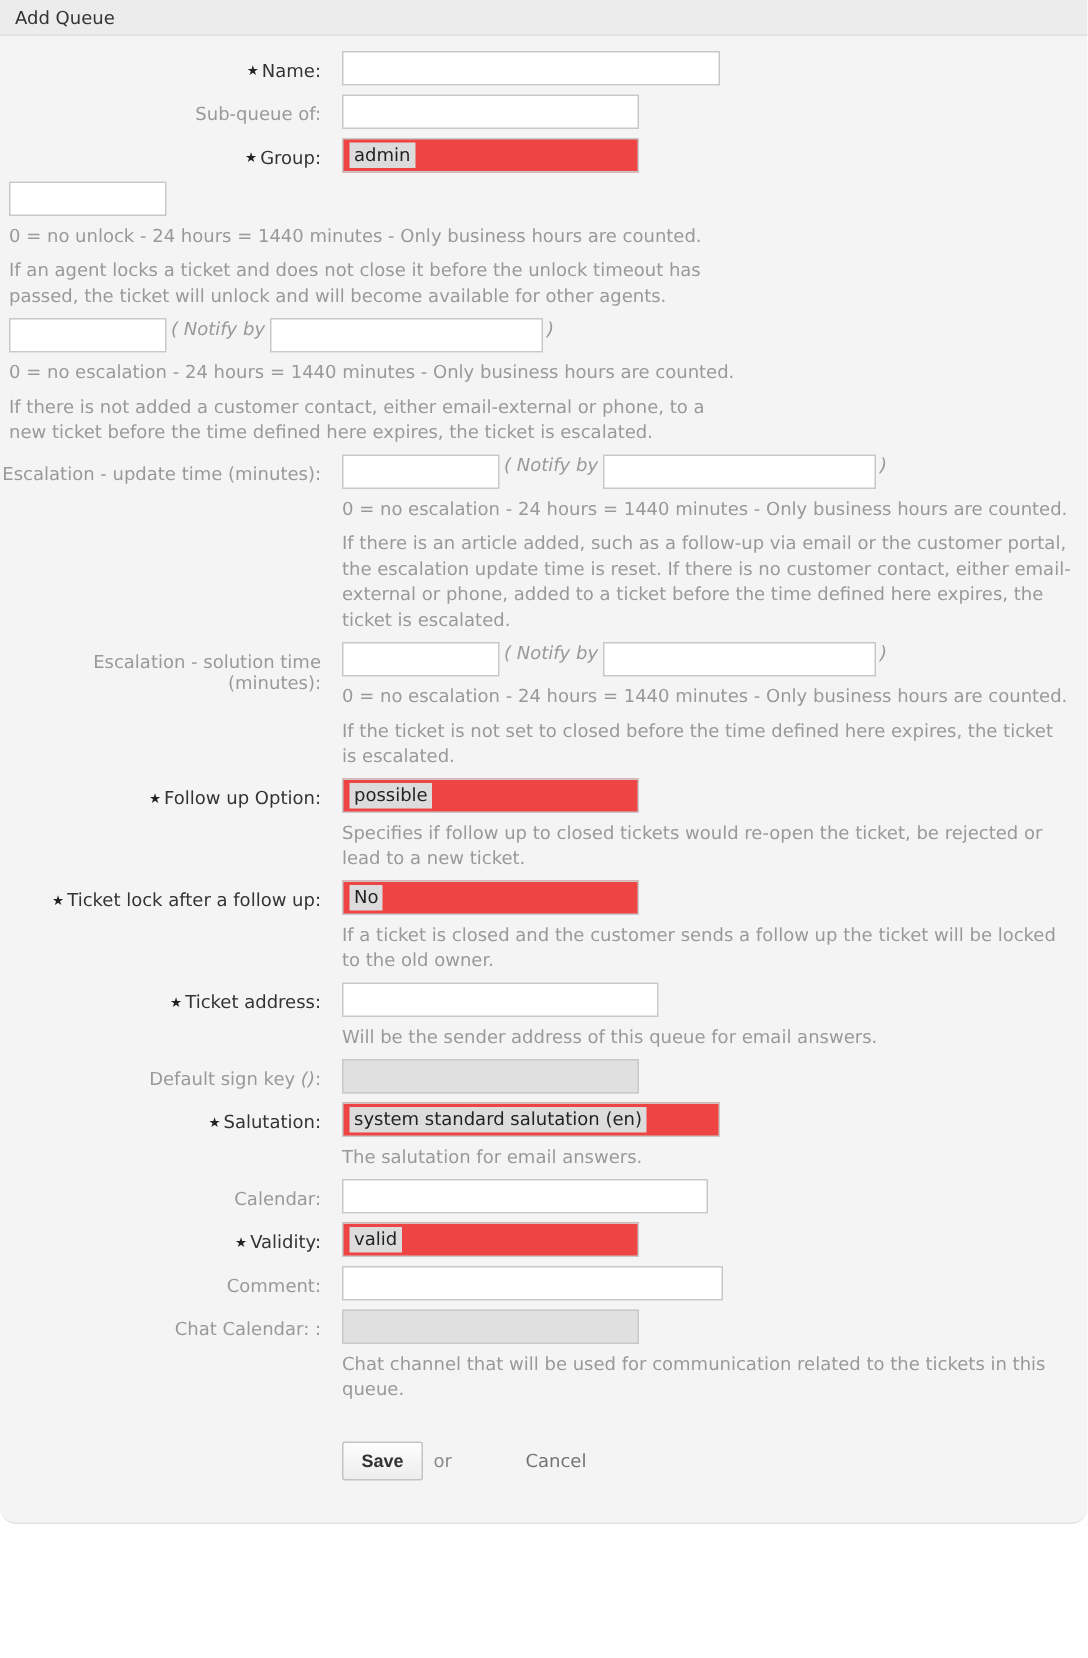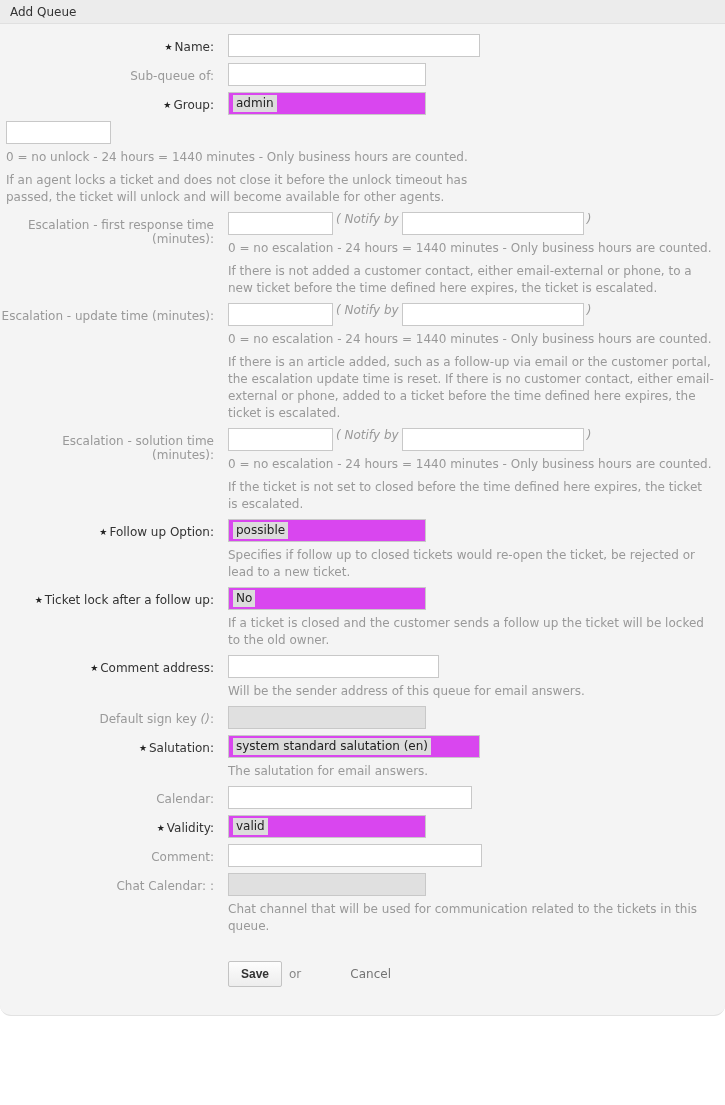--- a/index.html
+++ b/index.html
@@ -75,21 +75,21 @@
     box-sizing: border-box;
     display: inline-block;
     vertical-align: middle;
   }
   .inp.disabled {
     background: #e0e0e0;
     border: 1px solid #c8c8c8;
   }
   .sel {
     height: 23px;
-    background: #d946ef;
+    background: #ef4444;
     border: 1px solid #c8c8c8;
     box-sizing: border-box;
     display: inline-flex;
     align-items: center;
     padding-left: 4px;
     vertical-align: middle;
   }
   .sel .selected-value {
     background: #dcdcdc;
     color: #222222;
@@ -206,24 +206,20 @@
 
     <div class="row">
       <div class="field-col">
         <div class="inp w-small"></div>
         <div class="hint">0 = no unlock - 24 hours = 1440 minutes - Only business hours are counted.</div>
         <div class="hint">If an agent locks a ticket and does not close it before the unlock timeout has passed, the ticket will unlock and will become available for other agents.</div>
       </div>
     </div>
 
     <div class="row">
-      <div class="label-col">
-        <div>Escalation - first response time</div>
-        <div>(minutes):</div>
-      </div>
       <div class="field-col">
         <div class="notify-line">
           <div class="inp w-small"></div>
           <span class="paren">( Notify by</span>
           <div class="inp w-notify"></div>
           <span class="paren">)</span>
         </div>
         <div class="hint">0 = no escalation - 24 hours = 1440 minutes - Only business hours are counted.</div>
         <div class="hint">If there is not added a customer contact, either email-external or phone, to a new ticket before the time defined here expires, the ticket is escalated.</div>
       </div>
@@ -276,21 +272,21 @@
       <div class="field-col">
         <div class="sel w-std">
           <span class="selected-value">No</span>
         </div>
         <div class="hint">If a ticket is closed and the customer sends a follow up the ticket will be locked to the old owner.</div>
       </div>
     </div>
 
     <div class="row">
       <div class="label-col req">
-        <span class="star">★</span><span>Comment address:</span>
+        <span class="star">★</span><span>Ticket address:</span>
       </div>
       <div class="field-col">
         <div class="inp w-addr"></div>
         <div class="hint">Will be the sender address of this queue for email answers.</div>
       </div>
     </div>
 
     <div class="row">
       <div class="label-col"><span>Default sign key</span> <span class="italic-paren">()</span><span>:</span></div>
       <div class="field-col">

